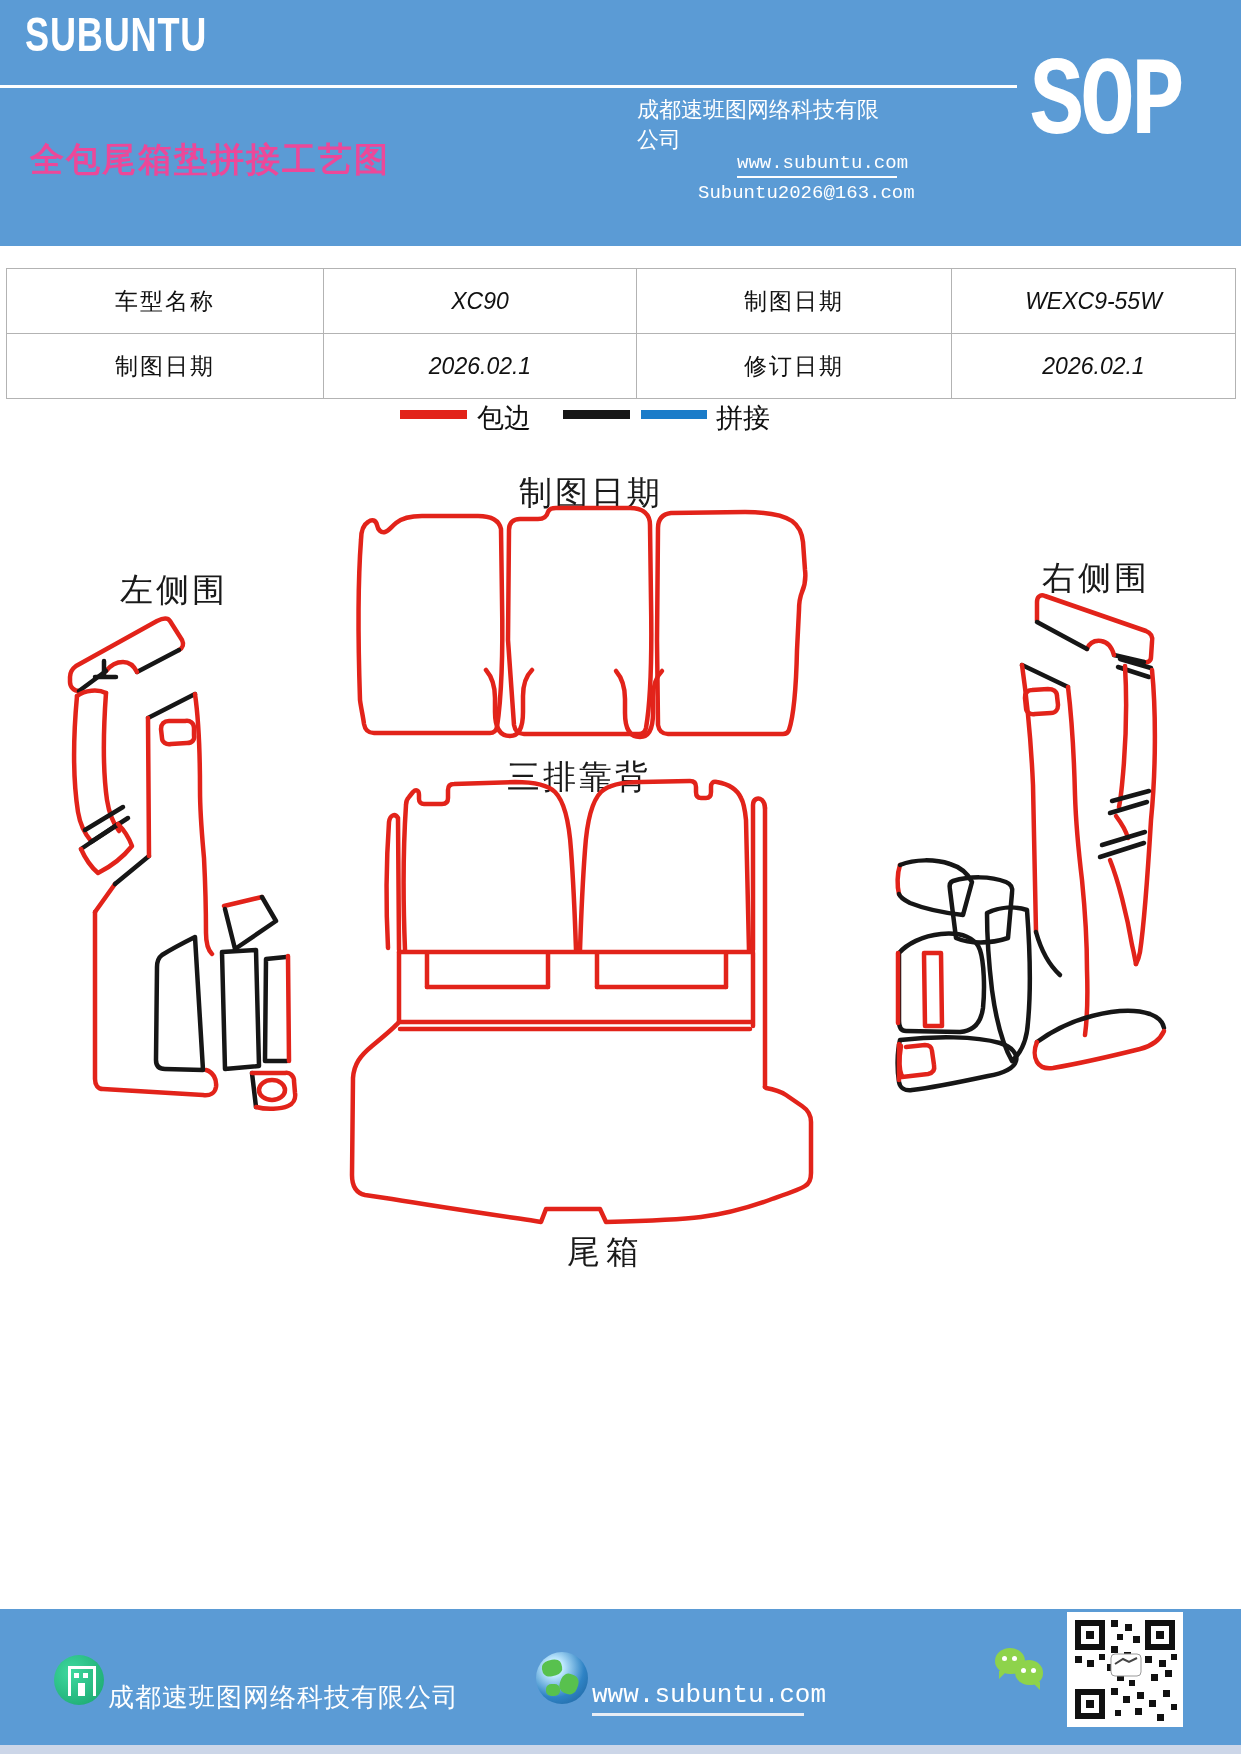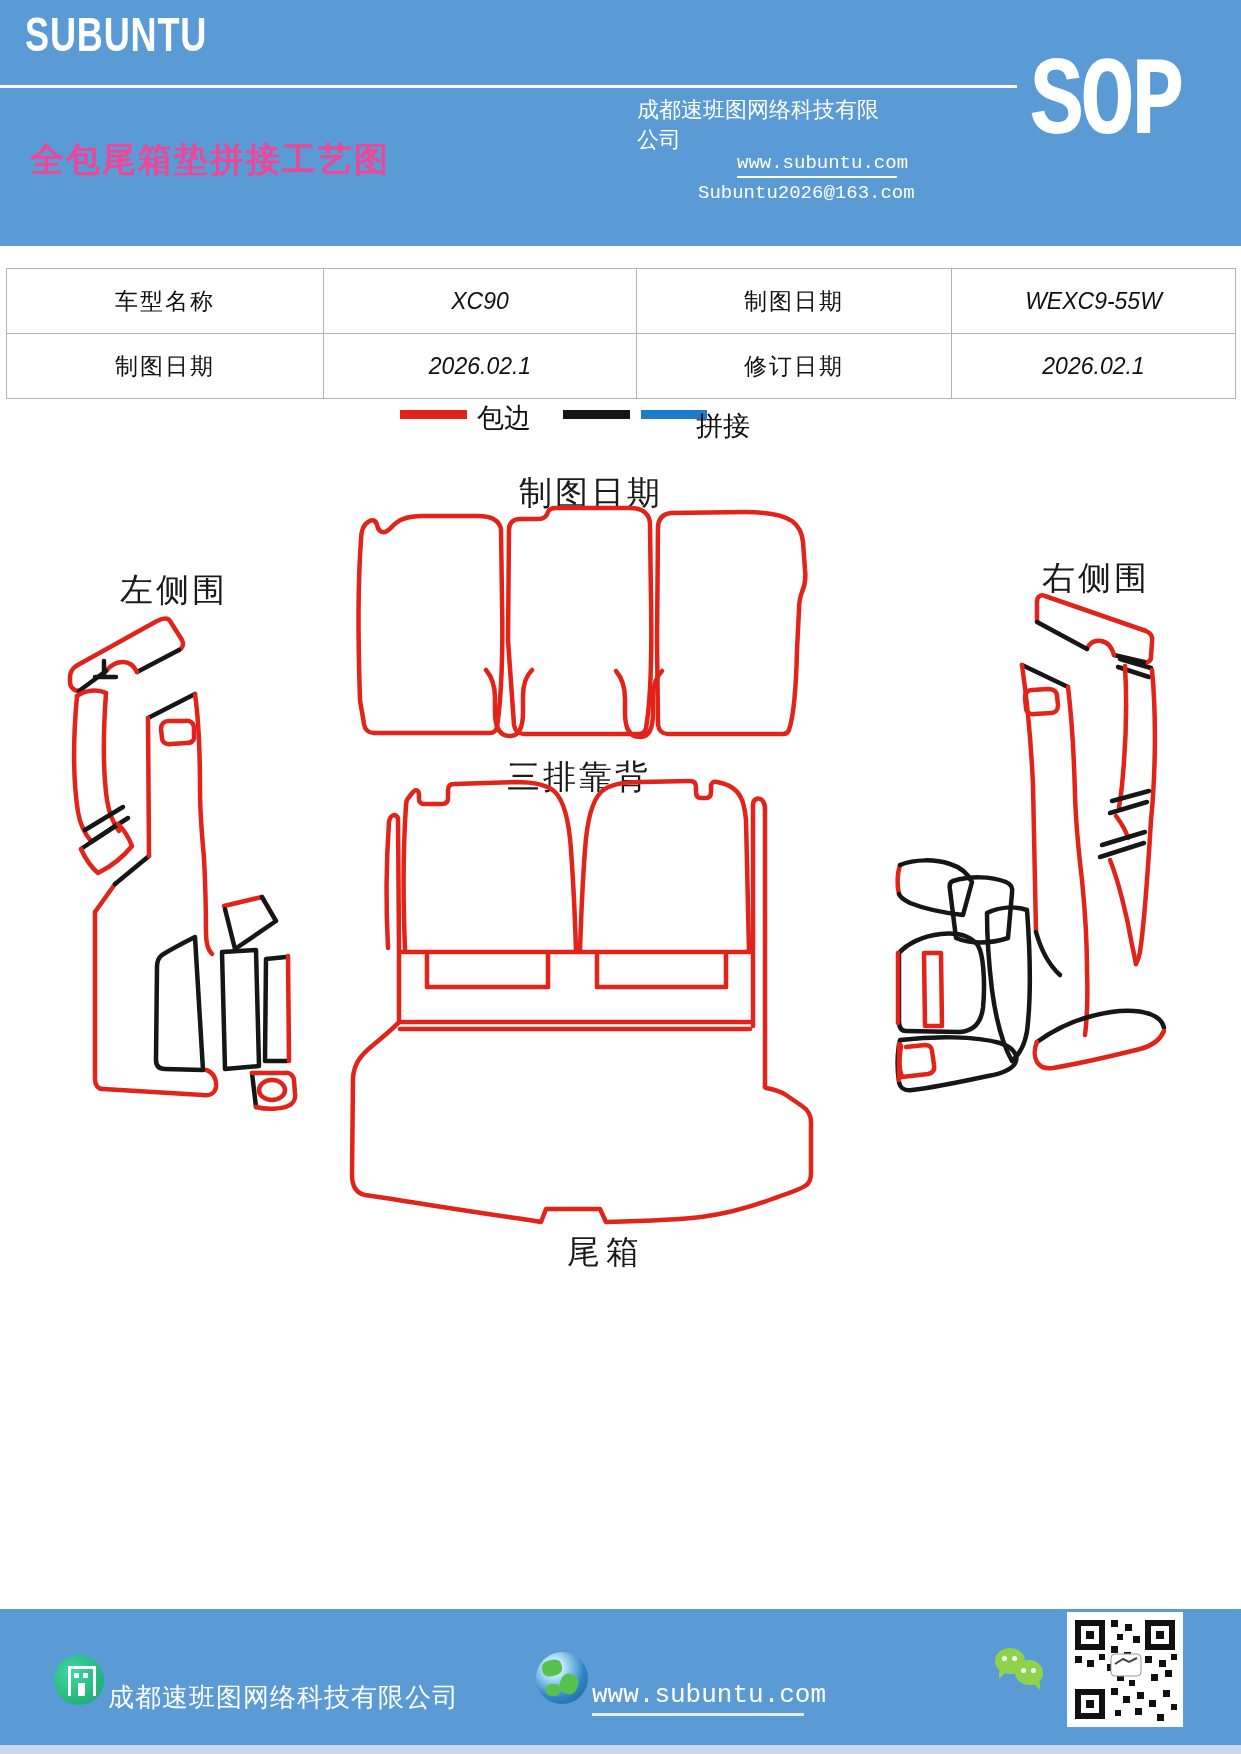--- a/index.html
+++ b/index.html
@@ -30,21 +30,21 @@
   table.info td{border:1px solid var(--tb);text-align:center;vertical-align:middle;
         font-size:23px;color:#111;}
   td.zh{font-family:"Liberation Serif",serif;letter-spacing:2px;}
   td.val{font-family:"Liberation Sans",sans-serif;font-size:22px;font-style:italic;}
   
   .sw{height:9px;top:410px;}
   .sw-red{left:400px;width:67px;background:var(--red);}
   .sw-black{left:563px;width:67px;background:var(--black);}
   .sw-blue{left:641px;width:66px;background:var(--blue);}
   .lgtext{top:400px;font-size:27px;color:#111;font-family:"Liberation Serif",serif;}
-  .lg1{left:477px;text-align:center;} .lg2{left:696px;margin-top:8px;}
+  .lg1{left:477px;text-align:center;} .lg2{left:716px;}
   
   .seclabel{color:#1a1a1a;font-size:33px;letter-spacing:3px;
         font-family:"Liberation Serif",serif;}
   .lab-row2{top:471px;left:519px;}
   .lab-left{top:568px;left:120px;}
   .lab-right{top:556px;left:1042px;}
   .lab-row3{top:743px;left:507px;margin-top:12px;}
   .lab-trunk{top:1230px;left:567px;letter-spacing:6px;}
   
   svg.diagram{top:0;left:0;pointer-events:none;}

